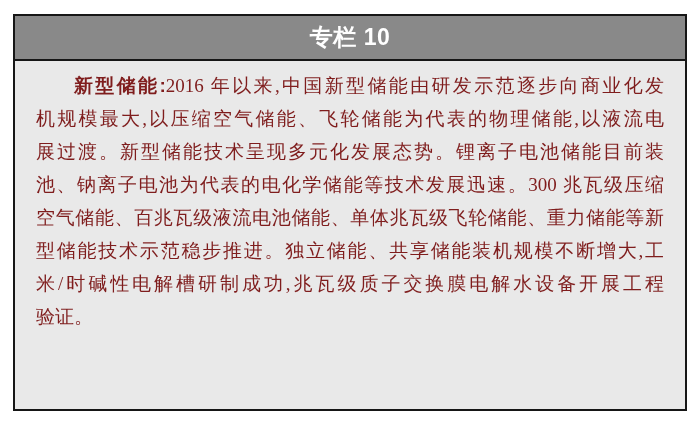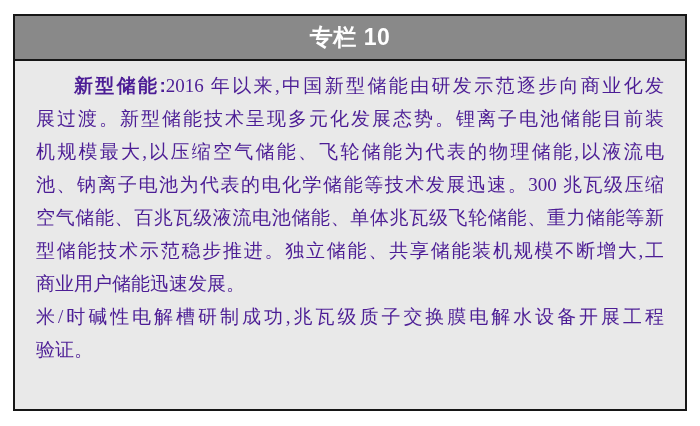--- a/index.html
+++ b/index.html
@@ -32,21 +32,21 @@
     color: #ffffff;
     font-family: "Liberation Sans", "DejaVu Sans", sans-serif;
     font-weight: 700;
     font-size: 23px;
     letter-spacing: 0.5px;
   }
   .panel-body {
     padding: 8px 21px 0 21px;
     font-size: 19px;
     line-height: 33px;
-    color: #4c1d95;
+    color: #7f1d1d;
   }
   .line {
     text-align: justify;
     text-align-last: justify;
     -moz-text-align-last: justify;
     text-justify: inter-character;
   }
   .line.last {
     text-align: left;
     text-align-last: left;
@@ -60,22 +60,21 @@
 </style>
 </head>
 <body>
 
 <div class="panel">
   <header class="panel-header">
     <span class="hdr-label">专栏 10</span>
   </header>
   <div class="panel-body">
     <div class="line indent"><span class="lead">新型储能:</span><span>2016 年以来,中国新型储能由研发示范逐步向商业化发</span></div>
+    <div class="line">机规模最大,以压缩空气储能、飞轮储能为代表的物理储能,以液流电</div>
     <div class="line">展过渡。新型储能技术呈现多元化发展态势。锂离子电池储能目前装</div>
-    <div class="line">机规模最大,以压缩空气储能、飞轮储能为代表的物理储能,以液流电</div>
     <div class="line">池、钠离子电池为代表的电化学储能等技术发展迅速。300 兆瓦级压缩</div>
     <div class="line">空气储能、百兆瓦级液流电池储能、单体兆瓦级飞轮储能、重力储能等新</div>
     <div class="line">型储能技术示范稳步推进。独立储能、共享储能装机规模不断增大,工</div>
-    <div class="line last">商业用户储能迅速发展。</div>
     <div class="line">米/时碱性电解槽研制成功,兆瓦级质子交换膜电解水设备开展工程</div>
     <div class="line last">验证。</div>
   </div>
 </div>
 
 </body></html>

